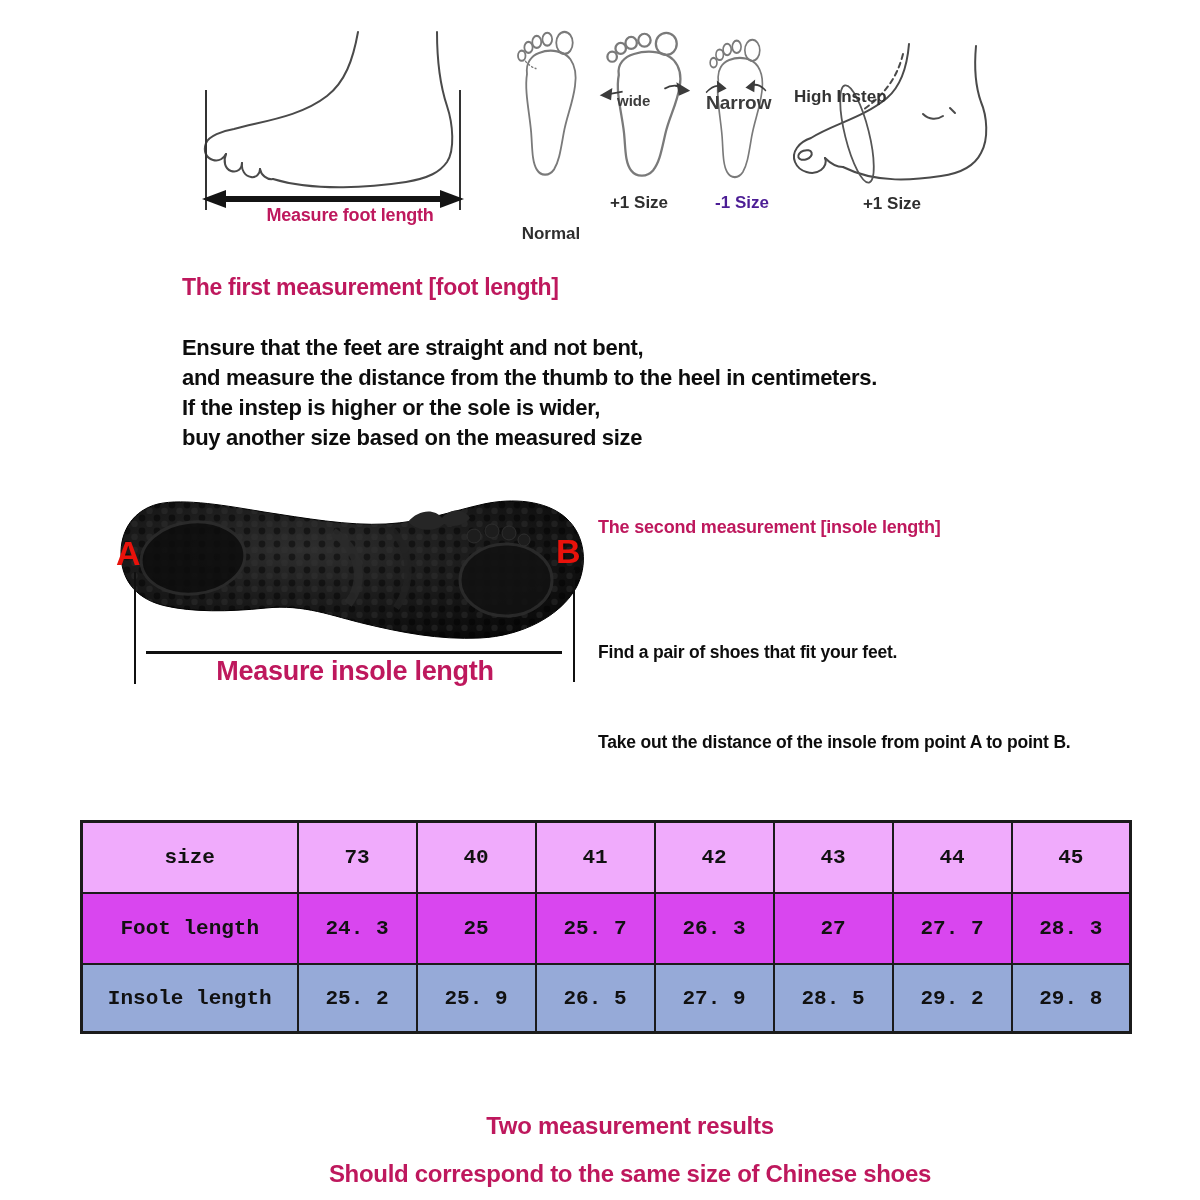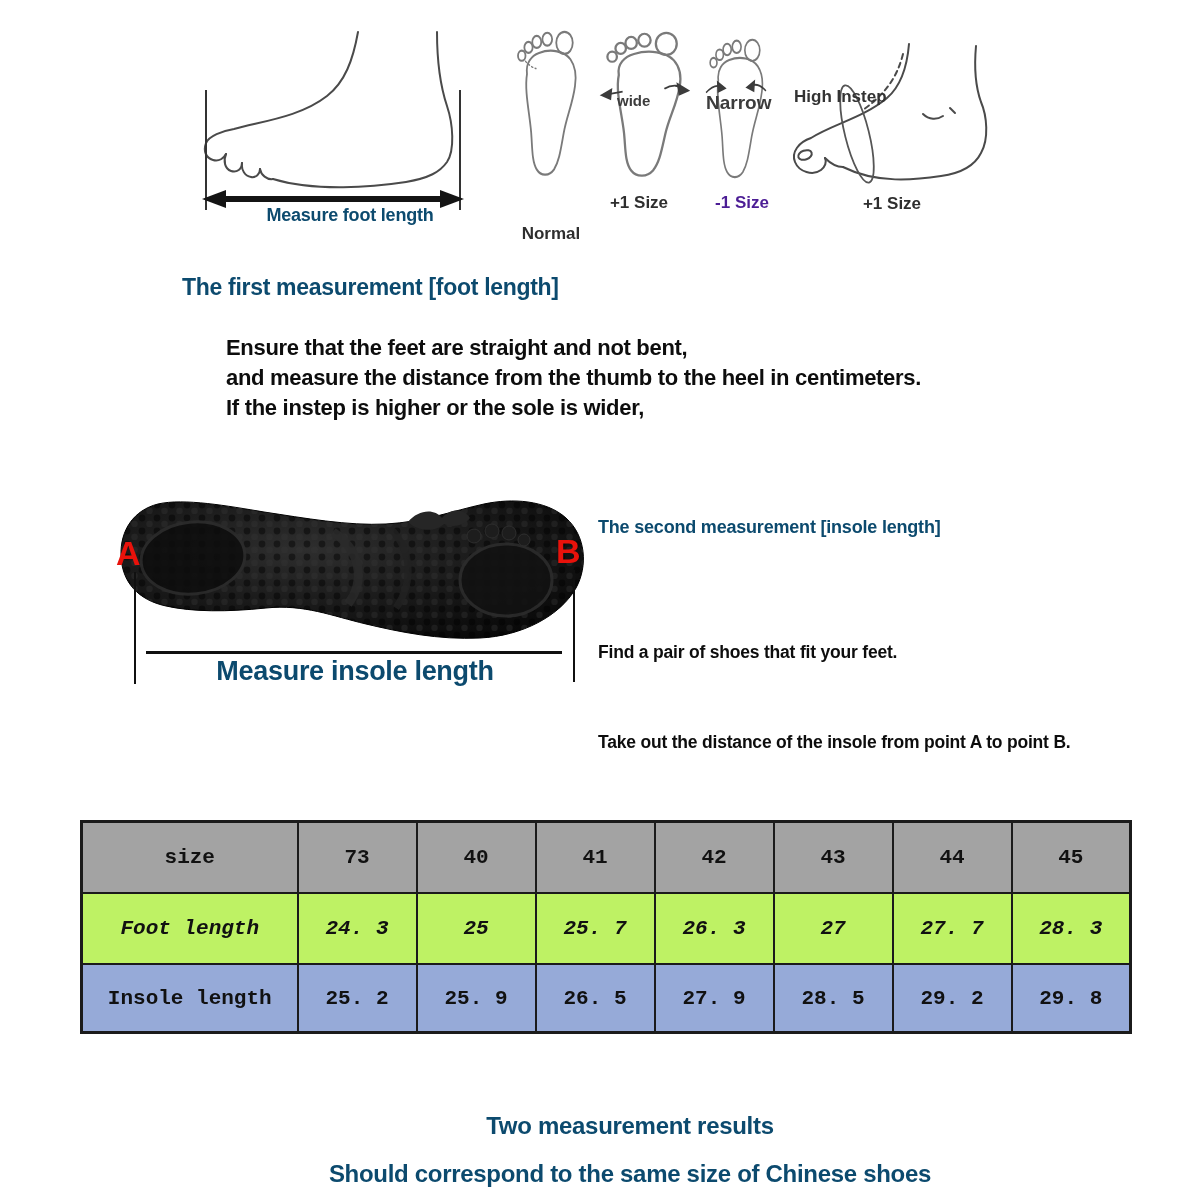--- a/index.html
+++ b/index.html
@@ -1,19 +1,19 @@
 <!DOCTYPE html>
 <html><head>
 <meta charset="utf-8">
 <style>
   html,body{margin:0;padding:0;}
   body{width:1200px;height:1200px;background:#ffffff;position:relative;overflow:hidden;
        font-family:"Liberation Sans","DejaVu Sans",sans-serif;color:#0d0d0d;}
   .abs{position:absolute;}
-  .txt{position:absolute;white-space:pre;color:#0c4a6e;}
+  .txt{position:absolute;white-space:pre;color:#be185d;}
   .ctr{text-align:center;}
   .b{font-weight:700;}
   
   .measure-foot-label{left:210px;top:205px;width:280px;font-size:18px;letter-spacing:-0.2px;}
   .normal-label{left:508px;top:192px;width:86px;font-size:17px;color:#2e2e2e;margin-top:32px;}
   .wide-size-label{left:596px;top:193px;width:86px;font-size:17px;color:#2e2e2e;}
   .narrow-size-label{left:700px;top:193px;width:84px;font-size:17px;color:#4c1d95;}
   .instep-size-label{left:848px;top:194px;width:88px;font-size:17px;color:#2e2e2e;}
   .wide-annot{left:617px;top:92px;font-size:15px;color:#3c3c3c;}
   .narrow-annot{left:706px;top:92px;font-size:19px;color:#3c3c3c;}
@@ -133,24 +133,25 @@
 
 <div class="txt b wide-annot">wide</div>
 <div class="txt b narrow-annot">Narrow</div>
 <div class="txt b instep-annot">High Instep</div>
 <div class="txt b ctr normal-label">Normal</div>
 <div class="txt b ctr wide-size-label">+1 Size</div>
 <div class="txt b ctr narrow-size-label">-1 Size</div>
 <div class="txt b ctr instep-size-label">+1 Size</div>
 
 <div class="txt b fm-title">The first measurement [foot length]</div>
-<div class="abs fm-lines" style="position:absolute;margin-left:44px;">
+<div class="abs fm-lines" style="position:absolute;">
   <div>Ensure that the feet are straight and not bent,</div>
   <div>and measure the distance from the thumb to the heel in centimeters.</div>
   <div>If the instep is higher or the sole is wider,</div>
+  <div>buy another size based on the measured size</div>
 </div>
 
 <svg class="abs" style="left:108px;top:488px;" width="486" height="172" viewBox="0 0 486 172">
   <defs>
     <radialGradient id="ishade" cx="40%" cy="35%" r="80%">
       <stop offset="0%" stop-color="#2e2e2e"></stop>
         <stop offset="55%" stop-color="#181818"></stop>
         <stop offset="100%" stop-color="#060606"></stop>
     </radialGradient>
     <pattern id="dimples" width="15" height="13" patternUnits="userSpaceOnUse">
@@ -195,31 +196,31 @@
     <col style="width:216px">
       <col style="width:119px">
       <col style="width:119px">
       <col style="width:119px">
     <col style="width:119px">
       <col style="width:119px">
       <col style="width:119px">
       <col style="width:119px">
   </colgroup>
   <tbody>
-      <tr class="hdr" style="background:#a3a3a3;">
+      <tr class="hdr" style="background:#f0abfc;">
     <td>size</td>
     <td>73</td>
     <td>40</td>
     <td>41</td>
     <td>42</td>
     <td>43</td>
     <td>44</td>
     <td>45</td>
   </tr>
-  <tr class="footrow" style="background:#bef264;font-style:italic;">
+  <tr class="footrow" style="background:#d946ef;">
     <td>Foot length</td>
     <td>24. 3</td>
     <td>25</td>
     <td>25. 7</td>
     <td>26. 3</td>
     <td>27</td>
     <td>27. 7</td>
     <td>28. 3</td>
   </tr>
   <tr class="insolerow" style="background:#96aad8;">

